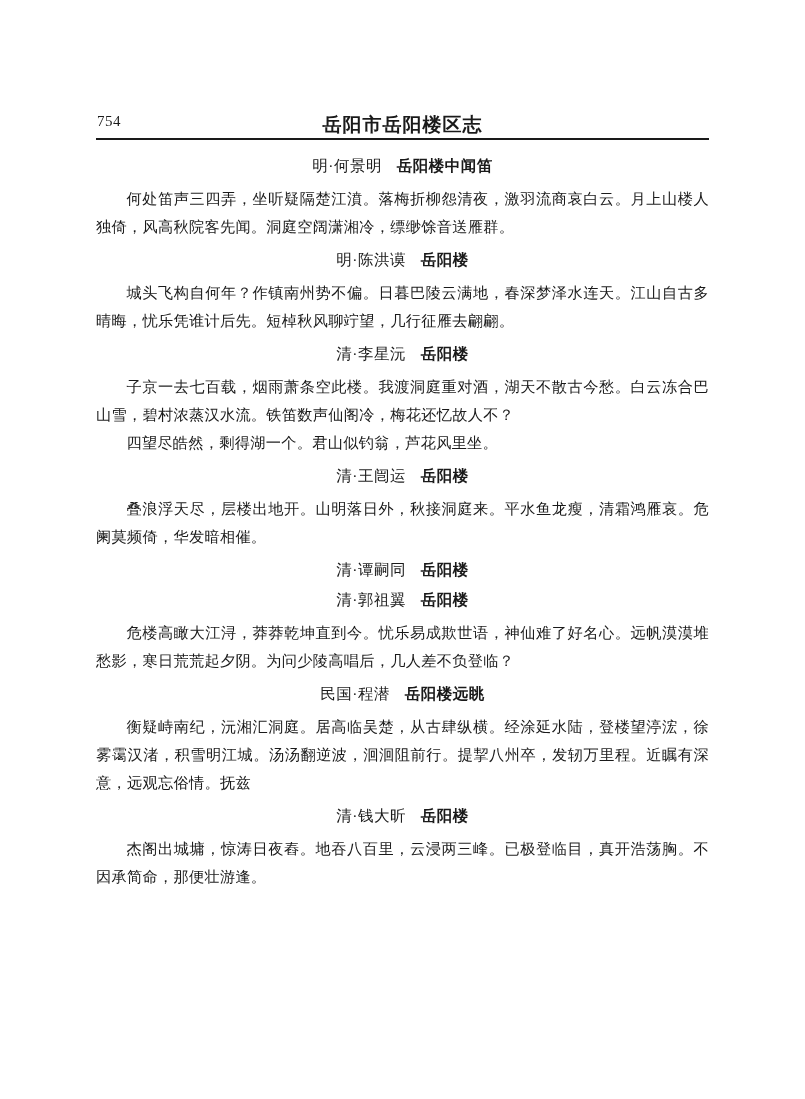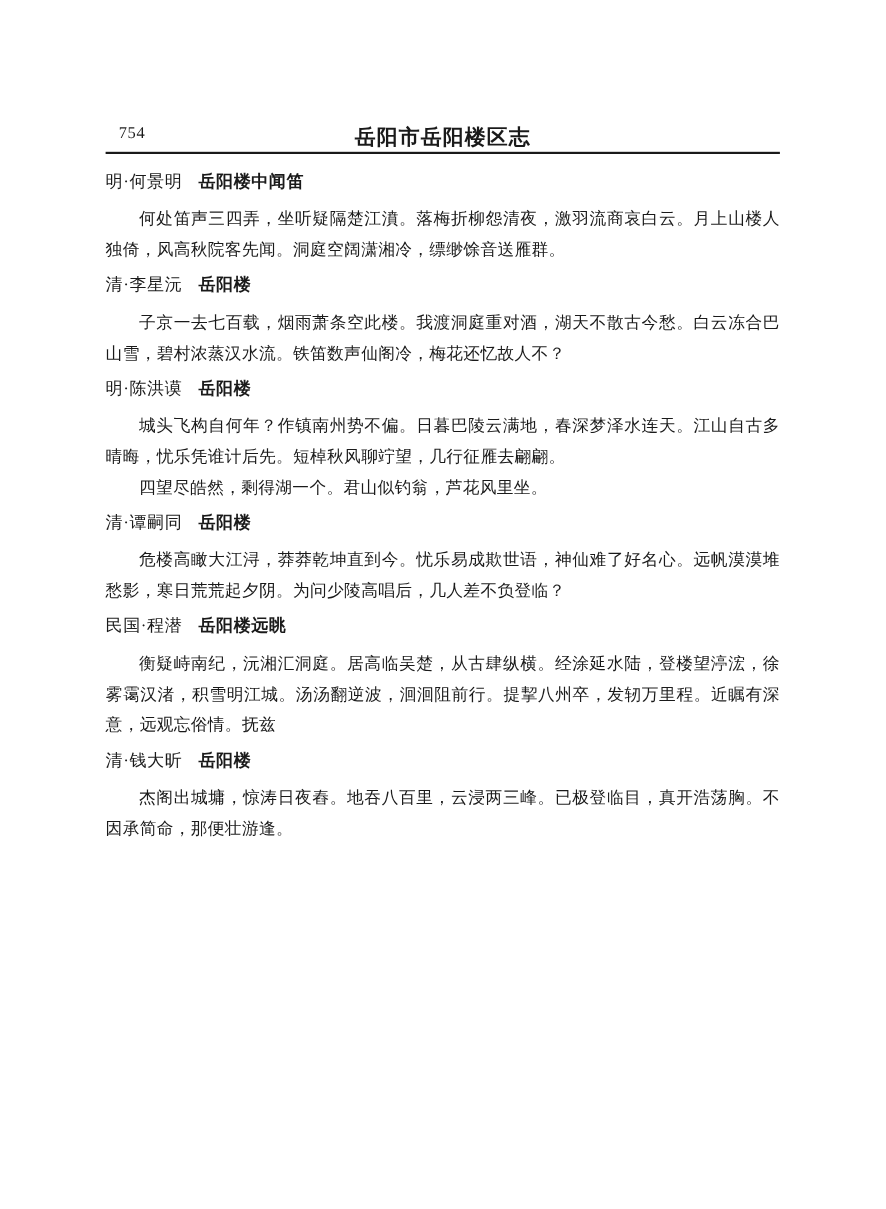--- a/index.html
+++ b/index.html
@@ -18,37 +18,37 @@
   }
   .header-row {
     position:relative;
     height:20px;
   }
   .page-number {
     position:absolute;
     left:1px; top:1px;
     font-size:15px;
     letter-spacing:0.5px;
-    margin-left:11px;
   }
   .running-header {
     text-align:center;
     font-family:"Liberation Sans","DejaVu Sans",sans-serif;
     font-weight:700;
     font-size:19px;
     letter-spacing:1px;
     margin-top:17px;
   }
   .header-rule {
     border:none;
     border-top:2px solid #1a1a1a;
     margin:6px 0 16px 0;
   }
   .poem { margin:0; }
   .poem-heading {
+    text-align:center;
     font-size:15.5px;
     font-weight:400;
     margin:8px 0 10px 0;
     line-height:20px;
     letter-spacing:0.5px;
   }
   .poem-heading .author {
     font-family:"Liberation Serif","DejaVu Serif",serif;
     font-weight:400;
   }
@@ -78,42 +78,47 @@
     <div class="running-header">岳阳市岳阳楼区志</div>
   </div>
   <hr class="header-rule">
 
   <section class="poem">
     <h3 class="poem-heading"><span class="author">明·何景明</span><span class="ptitle">岳阳楼中闻笛</span></h3>
     <p class="poem-body">何处笛声三四弄，坐听疑隔楚江濆。落梅折柳怨清夜，激羽流商哀白云。月上山楼人独倚，风高秋院客先闻。洞庭空阔潇湘冷，缥缈馀音送雁群。</p>
   </section>
 
   <section class="poem">
-    <h3 class="poem-heading"><span class="author">清·李星沅</span><span class="ptitle">岳阳楼</span></h3>
-    <p class="poem-body">子京一去七百载，烟雨萧条空此楼。我渡洞庭重对酒，湖天不散古今愁。白云冻合巴山雪，碧村浓蒸汉水流。铁笛数声仙阁冷，梅花还忆故人不？</p>
+    <h3 class="poem-heading"><span class="author">明·陈洪谟</span><span class="ptitle">岳阳楼</span></h3>
+    <p class="poem-body">城头飞构自何年？作镇南州势不偏。日暮巴陵云满地，春深梦泽水连天。江山自古多晴晦，忧乐凭谁计后先。短棹秋风聊竚望，几行征雁去翩翩。</p>
   </section>
 
   <section class="poem">
-    <h3 class="poem-heading"><span class="author">明·陈洪谟</span><span class="ptitle">岳阳楼</span></h3>
-    <p class="poem-body">城头飞构自何年？作镇南州势不偏。日暮巴陵云满地，春深梦泽水连天。江山自古多晴晦，忧乐凭谁计后先。短棹秋风聊竚望，几行征雁去翩翩。</p>
+    <h3 class="poem-heading"><span class="author">清·李星沅</span><span class="ptitle">岳阳楼</span></h3>
+    <p class="poem-body">子京一去七百载，烟雨萧条空此楼。我渡洞庭重对酒，湖天不散古今愁。白云冻合巴山雪，碧村浓蒸汉水流。铁笛数声仙阁冷，梅花还忆故人不？</p>
   </section>
 
   <section class="poem">
   </section>
 
   <section class="poem">
     <p class="poem-body">四望尽皓然，剩得湖一个。君山似钓翁，芦花风里坐。</p>
   </section>
 
+  <section class="poem">
+    <h3 class="poem-heading"><span class="author">清·王闿运</span><span class="ptitle">岳阳楼</span></h3>
+    <p class="poem-body">叠浪浮天尽，层楼出地开。山明落日外，秋接洞庭来。平水鱼龙瘦，清霜鸿雁哀。危阑莫频倚，华发暗相催。</p>
+  </section>
 
   <section class="poem">
     <h3 class="poem-heading"><span class="author">清·谭嗣同</span><span class="ptitle">岳阳楼</span></h3>
   </section>
 
   <section class="poem">
+    <h3 class="poem-heading"><span class="author">清·郭祖翼</span><span class="ptitle">岳阳楼</span></h3>
     <p class="poem-body">危楼高瞰大江浔，莽莽乾坤直到今。忧乐易成欺世语，神仙难了好名心。远帆漠漠堆愁影，寒日荒荒起夕阴。为问少陵高唱后，几人差不负登临？</p>
   </section>
 
   <section class="poem">
     <h3 class="poem-heading"><span class="author">民国·程潜</span><span class="ptitle">岳阳楼远眺</span></h3>
     <p class="poem-body">衡疑峙南纪，沅湘汇洞庭。居高临吴楚，从古肆纵横。经涂延水陆，登楼望渟浤，徐雾霭汉渚，积雪明江城。汤汤翻逆波，洄洄阻前行。提挈八州卒，发轫万里程。近瞩有深意，远观忘俗情。抚兹</p>
   </section>
 
   <section class="poem">
     <h3 class="poem-heading"><span class="author">清·钱大昕</span><span class="ptitle">岳阳楼</span></h3>

